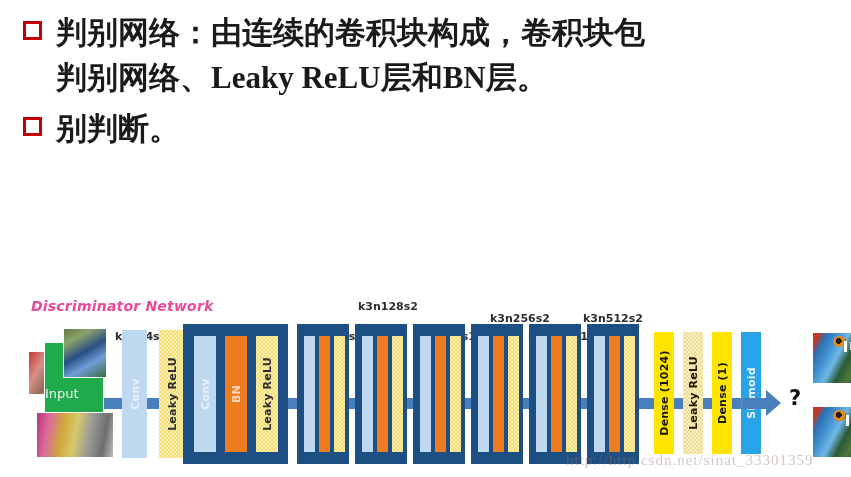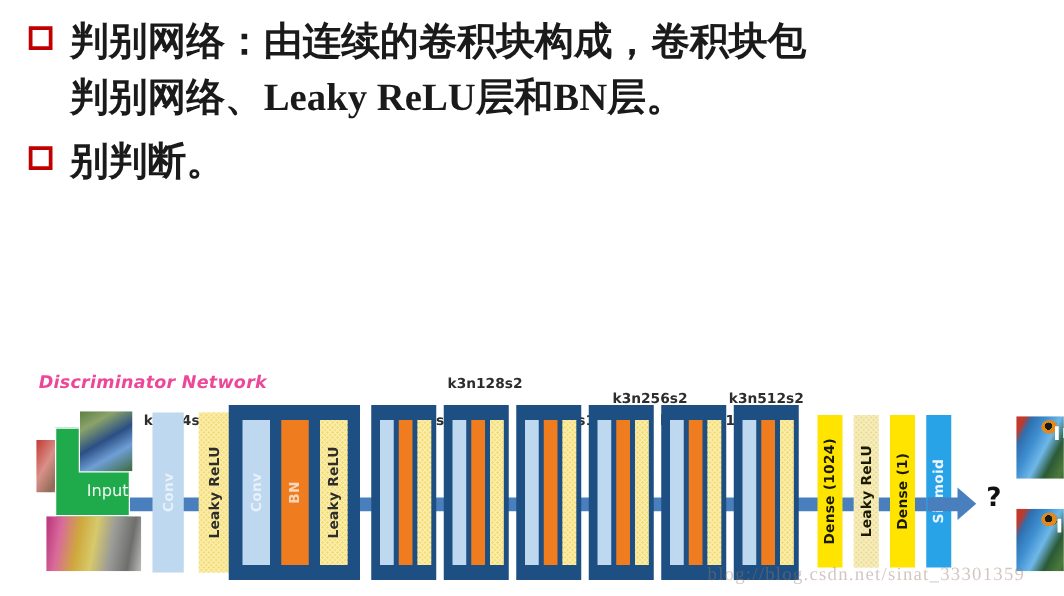--- a/index.html
+++ b/index.html
@@ -84,21 +84,21 @@
 
   
   .collage { position: absolute; left: 22px; top: 40px; width: 94px; height: 128px; }
   .ph { position: absolute; border: 1px solid #ffffff; box-sizing: border-box; }
   .ph-green {
     left: 22px; top: 14px; width: 60px; height: 73px;
     background: #1faa4b;
   }
   .ph-green .cap {
     position: absolute; left: 0; right: 0; bottom: 13px;
-    text-align: right; color: #eef6ef;
+    text-align: left; color: #eef6ef;
     font-family: "DejaVu Sans", sans-serif; font-size: 13px;
   }
   .ph-top {
     left: 41px; top: 0px; width: 44px; height: 50px;
     background: linear-gradient(150deg,#5d7f45 0%, #8aa36a 22%, #2b4f84 48%, #6f9ed6 70%, #3d6a3a 100%);
   }
   .ph-left {
     left: 6px; top: 23px; width: 42px; height: 44px;
     background: linear-gradient(120deg,#c23a32 0%, #d9908a 30%, #8f6a55 55%, #c9b39e 80%, #7d5e4a 100%);
   }
@@ -345,14 +345,14 @@
 
   <div class="outimg hr">
     <div class="eye"></div>
     <div class="tag">HR</div>
   </div>
   <div class="outimg sr">
     <div class="eye"></div>
     <div class="tag">SR</div>
   </div>
 
-  <div class="watermark">blog://blog.csdn.net/sinat_33301359</div>
+  <div class="watermark">http://http.csdn.net/sinat_33301359</div>
 </div>
 
 </body></html>

